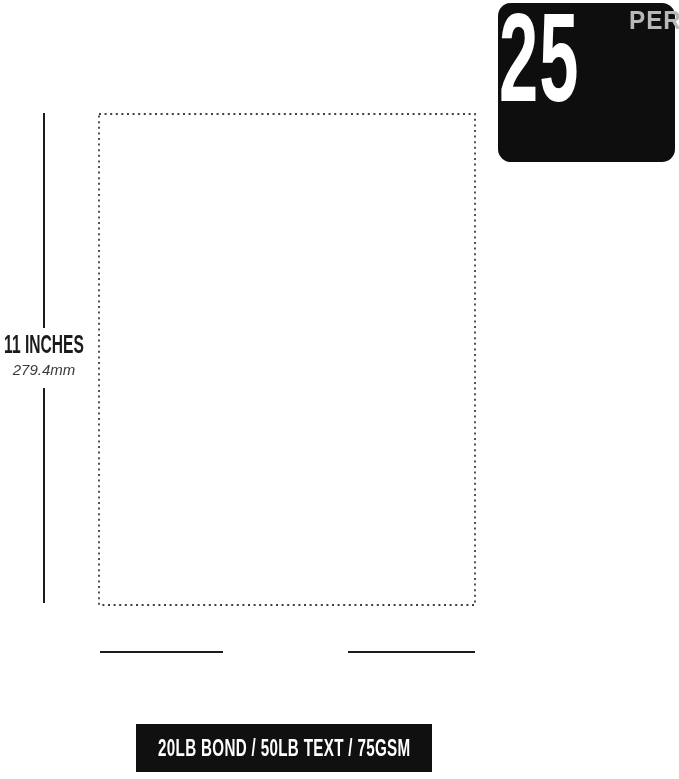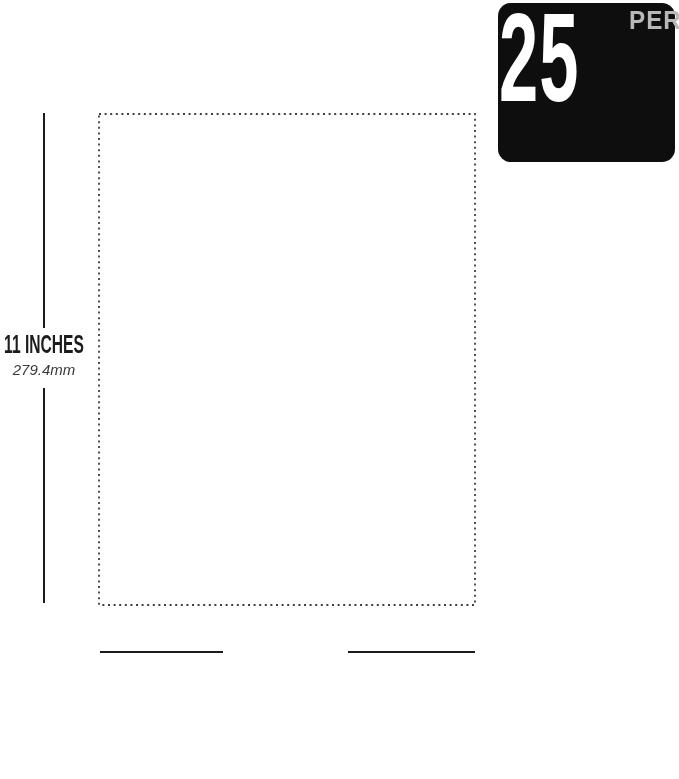--- a/index.html
+++ b/index.html
@@ -147,14 +147,17 @@
     <span class="dim-inches">
       <span>11 INCHES</span>
     </span>
     <span class="dim-metric">279.4mm</span>
   </div>
 
   <div class="mline hline-left"></div>
   <div class="mline hline-right"></div>
 
 
+  <div class="spec-bar">
+    <span class="spec-text">20LB BOND / 50LB TEXT / 75GSM</span>
+  </div>
 
 </div>
 
 </body></html>

